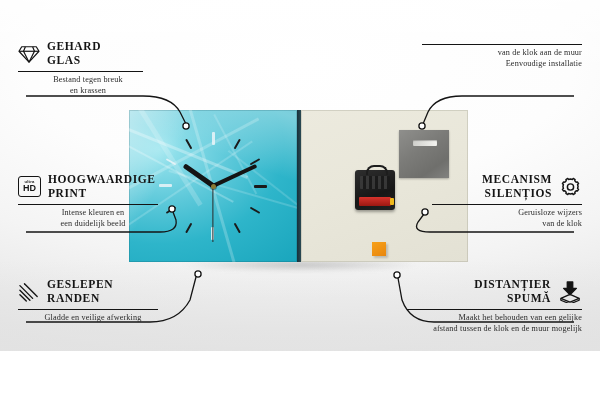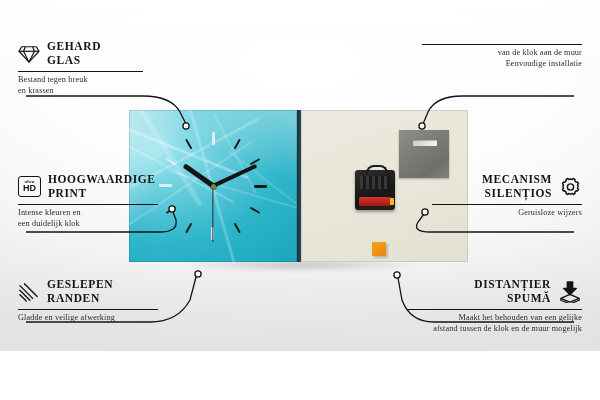--- a/index.html
+++ b/index.html
@@ -80,21 +80,21 @@
 
   
   .callout{position:absolute;}
   .c-head{display:flex;align-items:center;gap:7px;}
   .c-title{font-size:11.5px;line-height:13.5px;letter-spacing:.6px;color:#141414;font-weight:700;text-transform:uppercase;}
   .c-title .l2{display:block;font-family:Liberation Serif, serif;}
   .c-rule{height:1px;background:#141414;margin-top:4px;}
   .c-sub{font-size:8.2px;line-height:10.5px;color:#2b2b2b;margin-top:3px;letter-spacing:.15px;}
   .left .c-head{justify-content:flex-start;}
   .left .c-title{text-align:left;}
-  .left .c-sub{text-align:left;}
+  .left .c-sub{text-align:center;}
   .right .c-head{flex-direction:row;justify-content:flex-end;}
   .right .c-title{text-align:right;}
   .right .c-sub{text-align:right;}
   .ico{flex:0 0 auto;display:block;}
 
   .hd-box{width:21px;height:19px;border:1.4px solid #141414;border-radius:3px;
     display:flex;flex-direction:column;align-items:center;justify-content:center;line-height:1;}
   .hd-box .u{font-size:4.2px;letter-spacing:.2px;font-family:"Liberation Sans",sans-serif;font-weight:700;color:#141414;margin-bottom:.5px;}
   .hd-box .h{font-size:9px;font-weight:700;font-family:"Liberation Sans",sans-serif;color:#141414;}
 
@@ -226,21 +226,21 @@
         <span class="h">HD</span>
       </div>
       <div class="c-title">
         <span>HOOGWAARDIGE</span>
         <span class="l2">PRINT</span>
       </div>
     </div>
     <div class="c-rule" style="width:140px"></div>
     <div class="c-sub">
       <div>Intense kleuren en</div>
-      <div>een duidelijk klok</div>
+      <div>een duidelijk beeld</div>
     </div>
   </div>
 
   <div class="callout left" style="left:18px;top:278px;width:150px;">
     <div class="c-head">
       <svg class="ico" width="22" height="20" viewBox="0 0 24 22">
         <g stroke="#141414" stroke-width="1.5" stroke-linecap="round">
           <path d="M2,4 L16,18"></path>
             <path d="M2,9 L13,20"></path>
             <path d="M2,14 L9,21"></path>
@@ -275,20 +275,21 @@
       <svg class="ico" width="23" height="22" viewBox="0 0 24 24">
         <g fill="none" stroke="#141414" stroke-width="1.6" stroke-linejoin="round">
           <path d="M12,3.2 l2.2,.55 .8,-1.1 2,1.3 -.35,1.3 1.55,1.55 1.3,-.35 1.3,2 -1.1,.8 .55,2.2 -.55,2.2 1.1,.8 -1.3,2 -1.3,-.35 -1.55,1.55 .35,1.3 -2,1.3 -.8,-1.1 -2.2,.55 -2.2,-.55 -.8,1.1 -2,-1.3 .35,-1.3 -1.55,-1.55 -1.3,.35 -1.3,-2 1.1,-.8 -.55,-2.2 .55,-2.2 -1.1,-.8 1.3,-2 1.3,.35 1.55,-1.55 -.35,-1.3 2,-1.3 .8,1.1 Z"></path>
           <circle cx="12" cy="12" r="3.4"></circle>
         </g>
       </svg>
     </div>
     <div class="c-rule" style="width:150px"></div>
     <div class="c-sub">
       <div>Geruisloze wijzers</div>
+      <div>van de klok</div>
     </div>
   </div>
 
   <div class="callout right" style="right:18px;top:278px;width:175px;">
     <div class="c-head">
       <div class="c-title" style="flex:1">
         <span>DISTANȚIER</span>
         <span class="l2">SPUMĂ</span>
       </div>
       <svg class="ico" width="24" height="22" viewBox="0 0 26 24">

